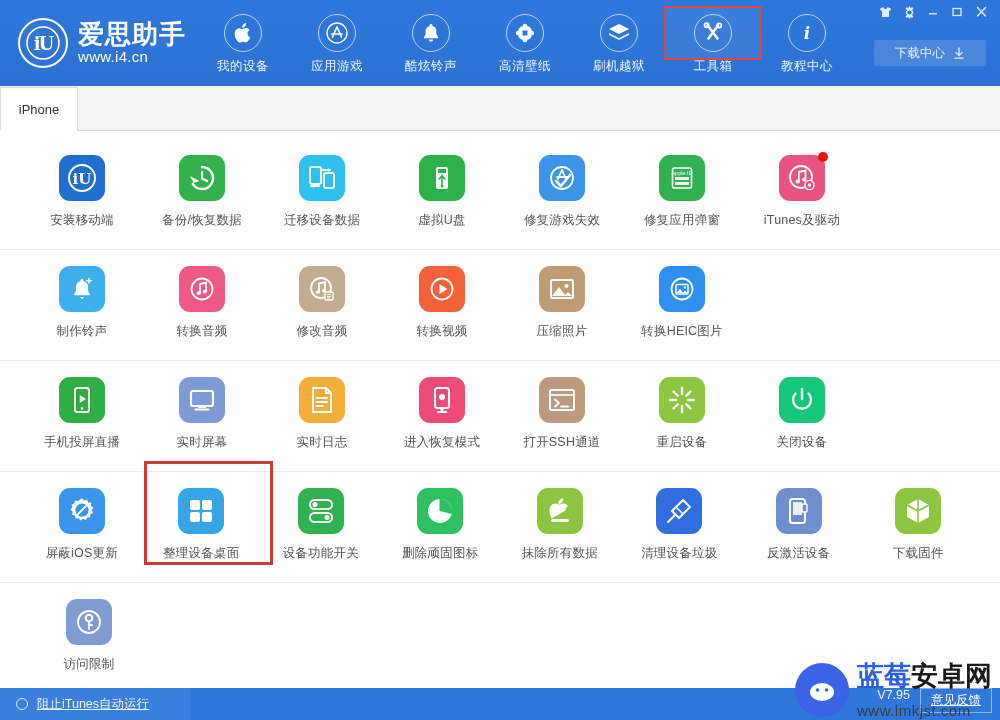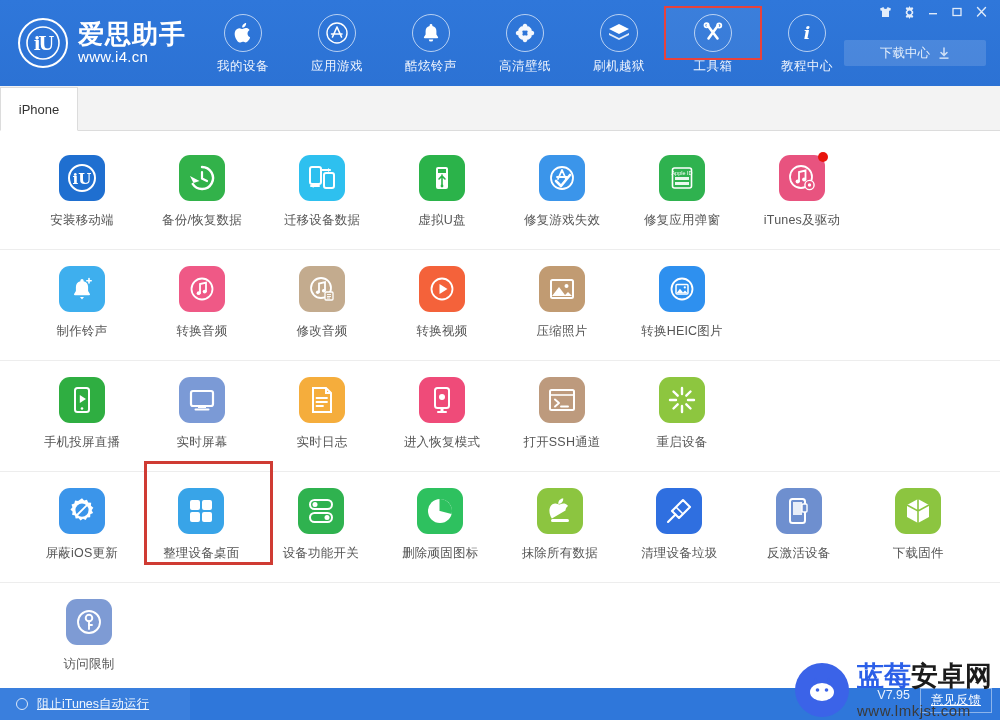--- a/index.html
+++ b/index.html
@@ -87,21 +87,21 @@
   .winbtn {
     width: 22px; height: 18px;
     display: flex; align-items: center; justify-content: center;
     color: #dfeaf9; cursor: pointer;
     font-size: 12px;
   }
   .winbtn.close { font-size: 14px; }
 
   .dl-center {
     position: absolute; right: 14px; top: 40px;
-    width: 142px; height: 26px;
+    width: 112px; height: 26px;
     background: rgba(255,255,255,0.14);
     border-radius: 2px;
     display: flex; align-items: center; justify-content: center;
     gap: 8px;
     color: #e7f0fb; font-size: 12.5px;
     cursor: pointer;
   }
 
   
   .tabbar {
@@ -640,20 +640,31 @@
                   <path d="M6.5 6.5 L10.7 10.7"></path>
                   <path d="M19.3 19.3 L23.5 23.5"></path>
                   <path d="M23.5 6.5 L19.3 10.7"></path>
                   <path d="M10.7 19.3 L6.5 23.5"></path>
                 </g>
               </svg>
         </div>
           </div>
         <div class="tool-label">重启设备</div>
       </div>
+      <div class="tool">
+        <div class="tool-icon-wrap">
+            <div class="tool-icon" style="background:#14c77a">
+          <svg width="30" height="30" viewBox="0 0 30 30">
+                <path d="M8.5 8.5 a9 9 0 1013 0" fill="none" stroke="#fff" stroke-width="2.4" stroke-linecap="round"></path>
+                <path d="M15 4 V14" stroke="#fff" stroke-width="2.4" stroke-linecap="round"></path>
+              </svg>
+        </div>
+          </div>
+        <div class="tool-label">关闭设备</div>
+      </div>
     </div>
 
     <div class="tool-row">
       <div class="tool">
         <div class="tool-icon-wrap">
             <div class="tool-icon" style="background:#3b95ea">
           <svg width="30" height="30" viewBox="0 0 32 32">
                 <path d="M16 2.5l2.2 2.4 3.1-1 1.3 3 3.2.4-.3 3.2 2.6 1.9-1.8 2.7 1.5 2.9-2.9 1.4-.2 3.2-3.2.2-1.6 2.8-2.9-1.3-2.6 1.9-2-2.5-3.2.4-.7-3.2-3.1-.9.6-3.2-2.3-2.3 2.1-2.4-1-3.1 3-1.1.8-3.1 3.2.6z" fill="#fff"></path>
                 <circle cx="16" cy="15" r="7" fill="#3b95ea"></circle>
                 <path d="M11 20 L21 10" stroke="#fff" stroke-width="1.9" stroke-linecap="round"></path>

